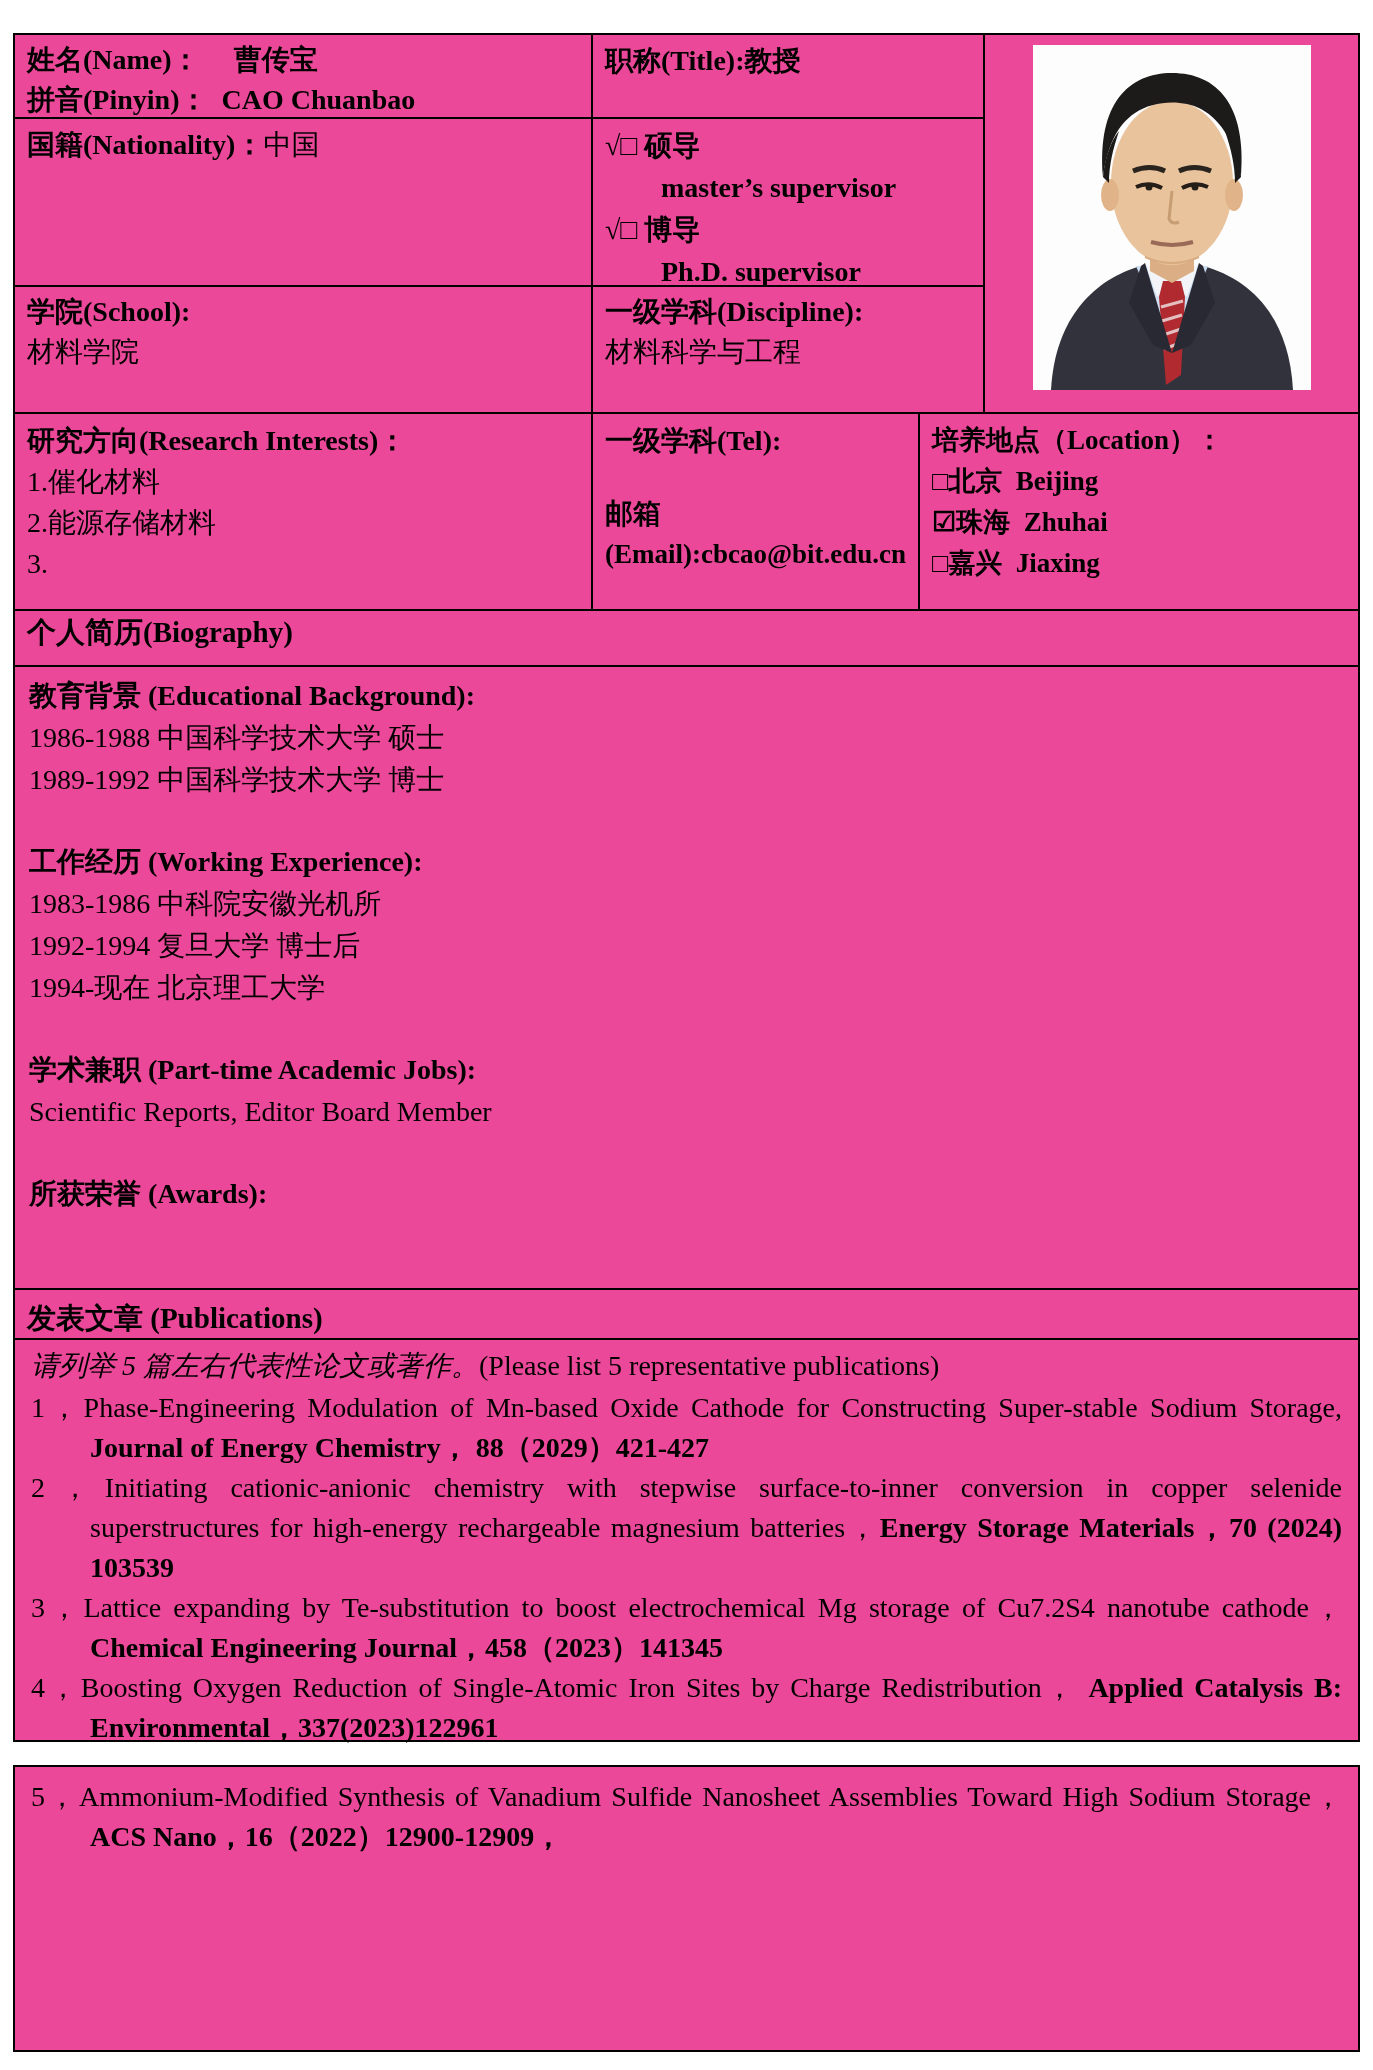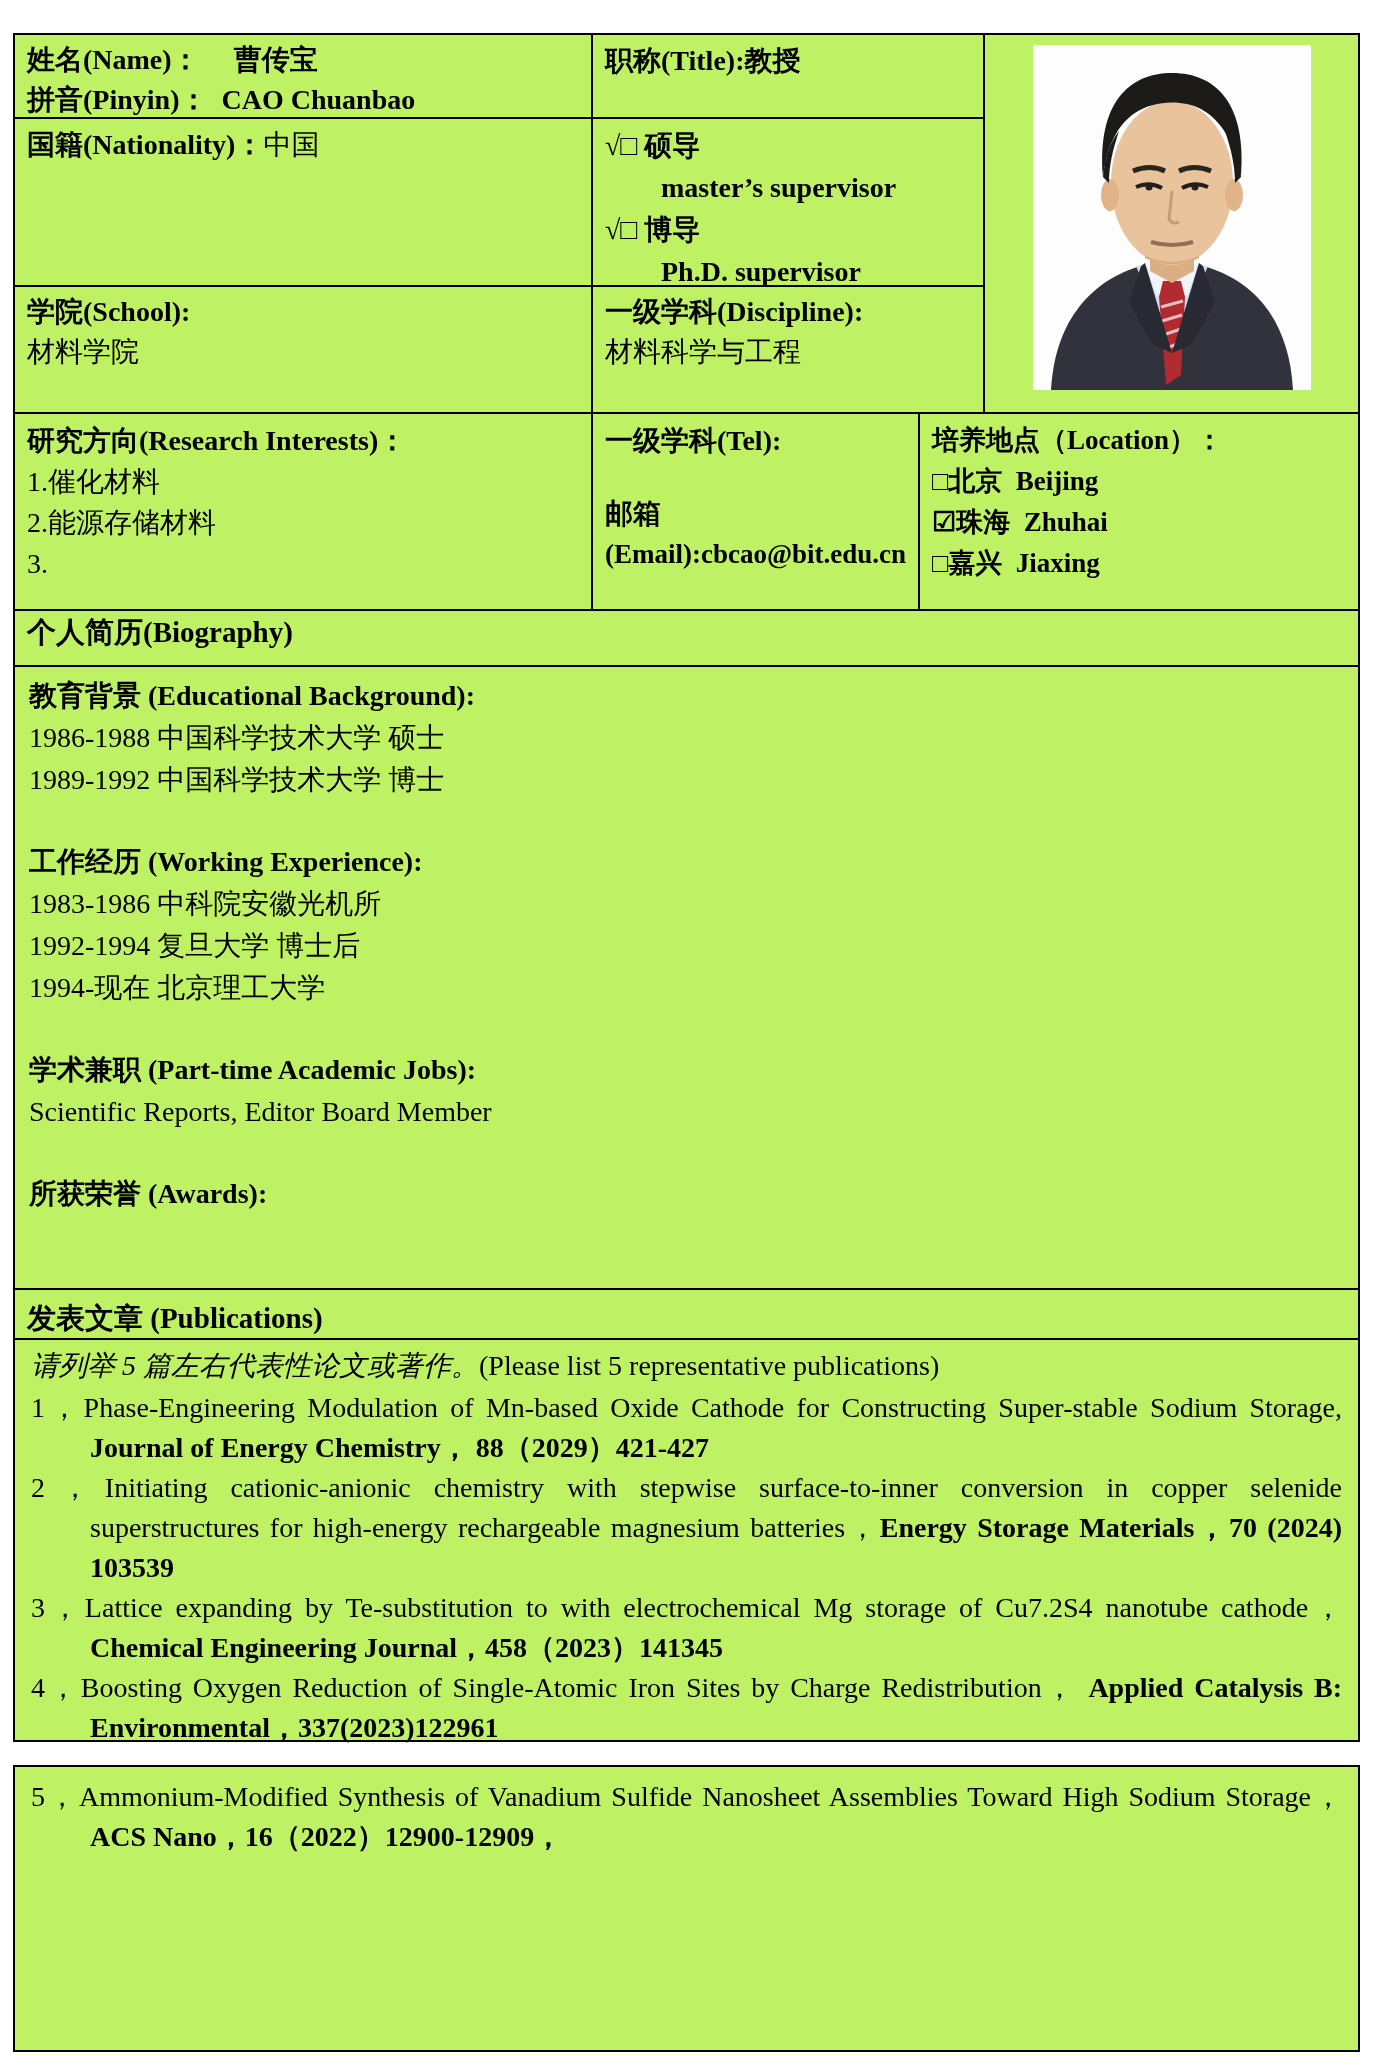--- a/index.html
+++ b/index.html
@@ -1,20 +1,20 @@
 <!DOCTYPE html>
 <html><head>
 <meta charset="utf-8">
 <style>
   html,body { margin:0; padding:0; background:#ffffff; }
   #page {
     position:relative; width:1373px; height:2070px; background:#ffffff;
     font-family:"Liberation Serif","DejaVu Serif",serif; color:#000;
   }
-  .tbl { position:absolute; left:13px; width:1347px; border:2px solid #000; box-sizing:border-box; background:#bef264; }
+  .tbl { position:absolute; left:13px; width:1347px; border:2px solid #000; box-sizing:border-box; background:#ec4899; }
   #block1 { top:33px; height:1709px; }
   #block2 { top:1765px; height:287px; padding:10px 16px; }
 
   .rows-abc { position:relative; height:377px; border-bottom:2px solid #000; }
   .cell { position:absolute; box-sizing:border-box; padding:5px 12px; font-size:28px; line-height:42px; overflow:hidden; }
   .bl { border-left:2px solid #000; }
   .bt { border-top:2px solid #000; }
   .b { font-weight:bold; }
 
   .row-d { display:flex; height:195px; border-bottom:2px solid #000; }
@@ -177,21 +177,21 @@
     </div>
 
     <div id="pub-header" class="section-header">发表文章  (Publications)</div>
 
     <div id="pub-content">
       <div class="pub-note">
         <span class="cn">请列举 5 篇左右代表性论文或著作。</span><span>(Please list 5 representative publications)</span>
       </div>
       <p class="pub"><span>1，</span><span>Phase-Engineering Modulation of Mn-based Oxide Cathode for Constructing Super-stable Sodium Storage, </span><span class="jrnl">Journal of Energy Chemistry， 88（2029）421-427</span></p>
       <p class="pub"><span>2，</span><span>Initiating cationic-anionic chemistry with stepwise surface-to-inner conversion in copper selenide superstructures for high-energy rechargeable magnesium batteries，</span><span class="jrnl">Energy Storage Materials，70 (2024) 103539</span></p>
-      <p class="pub"><span>3，</span><span>Lattice expanding by Te-substitution to with electrochemical Mg storage of Cu7.2S4 nanotube cathode，  </span><span class="jrnl">Chemical Engineering Journal，458（2023）141345</span></p>
+      <p class="pub"><span>3，</span><span>Lattice expanding by Te-substitution to boost electrochemical Mg storage of Cu7.2S4 nanotube cathode，  </span><span class="jrnl">Chemical Engineering Journal，458（2023）141345</span></p>
       <p class="pub"><span>4，</span><span>Boosting Oxygen Reduction of Single-Atomic Iron Sites by Charge Redistribution， </span><span class="jrnl">Applied Catalysis B: Environmental，337(2023)122961</span></p>
     </div>
   </div>
 
   <div id="block2" class="tbl">
     <p class="pub"><span>5，</span><span>Ammonium-Modified Synthesis of Vanadium Sulfide Nanosheet Assemblies Toward High Sodium Storage，</span><span class="jrnl">ACS Nano，16（2022）12900-12909，</span></p>
   </div>
 
 </div>
 

